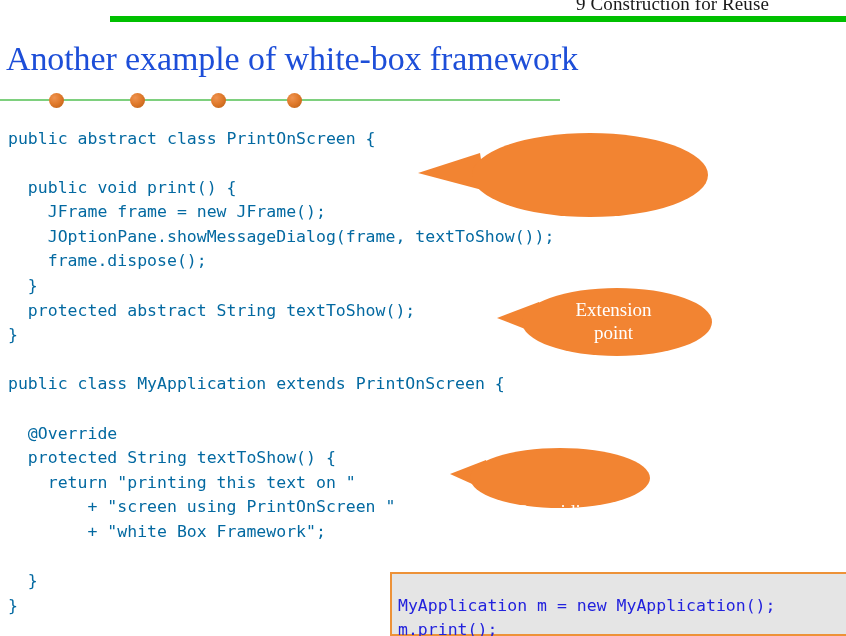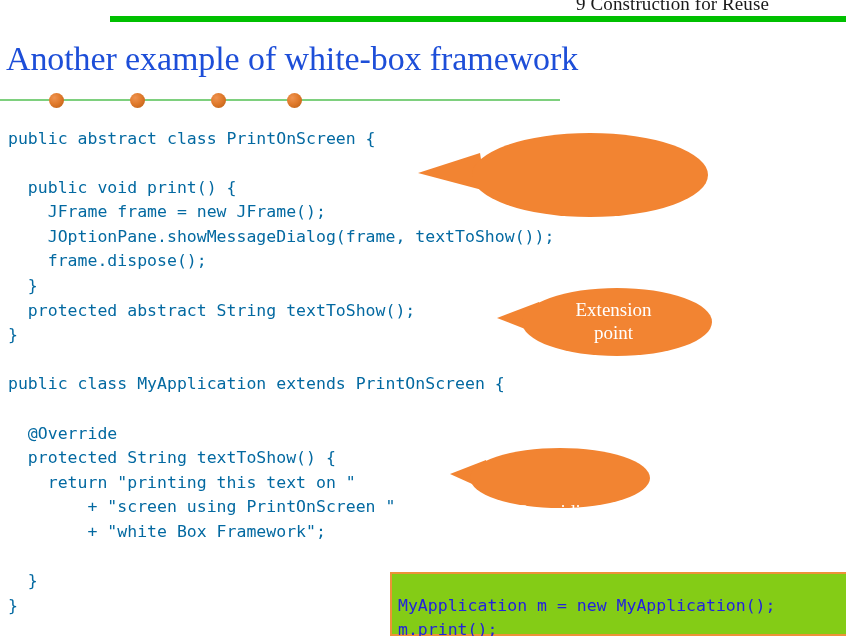--- a/index.html
+++ b/index.html
@@ -156,21 +156,21 @@
   
   #usage-box {
     position: absolute;
     left: 390px;
     top: 572px;
     width: 456px;
     height: 64px;
     border: 2px solid #ed9238;
     border-right: none;
     box-sizing: border-box;
-    background: #84cc16;
+    background: #e5e5e5;
   }
   #usage-code {
     position: absolute;
     left: 6px;
     top: 3px;
     font-family: "DejaVu Sans Mono", "Liberation Mono", monospace;
     font-size: 16.5px;
     line-height: 24.6px;
     color: #2222dd;
     white-space: pre;

